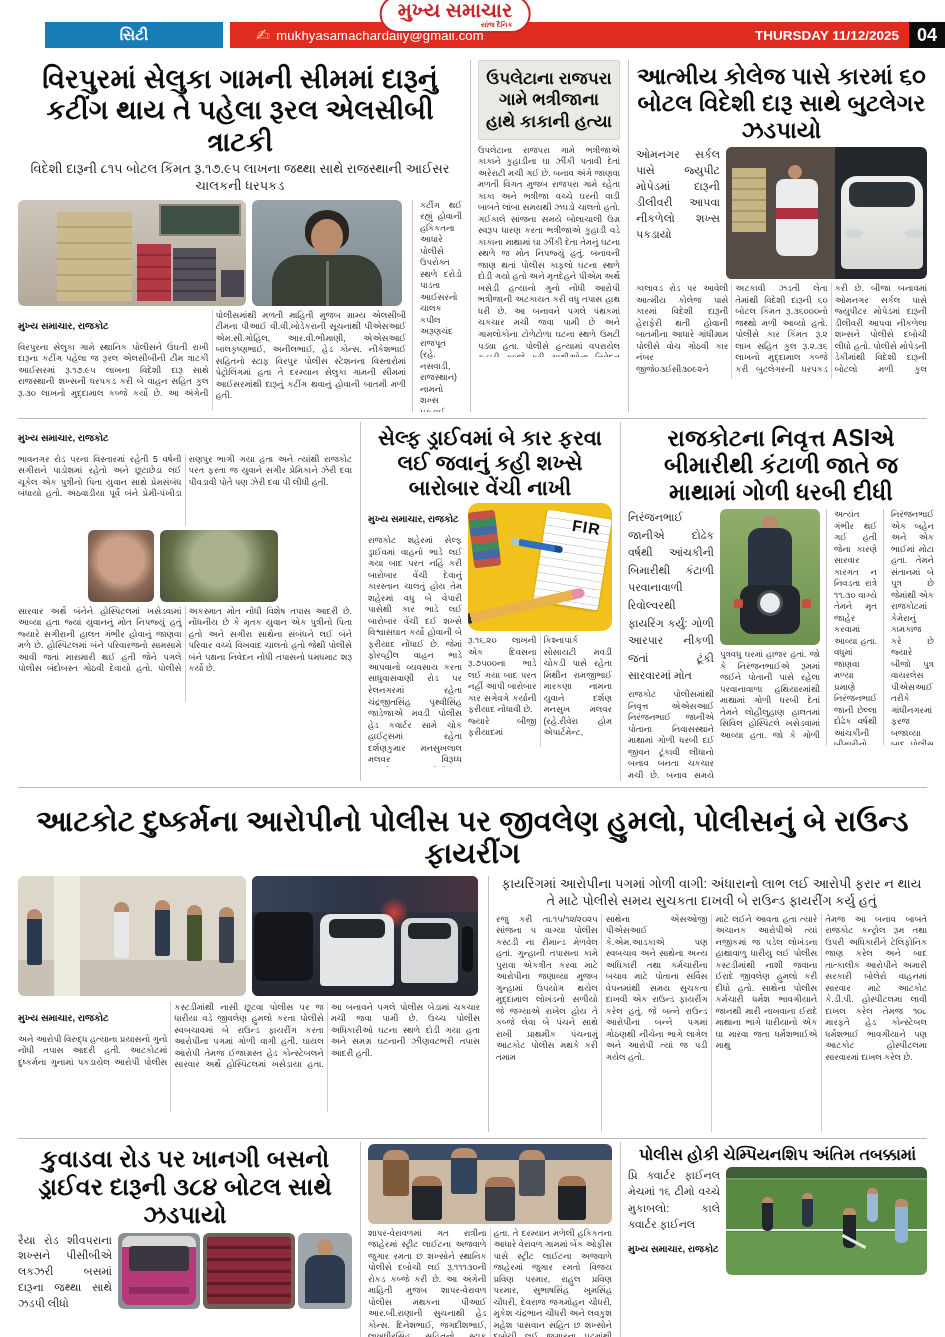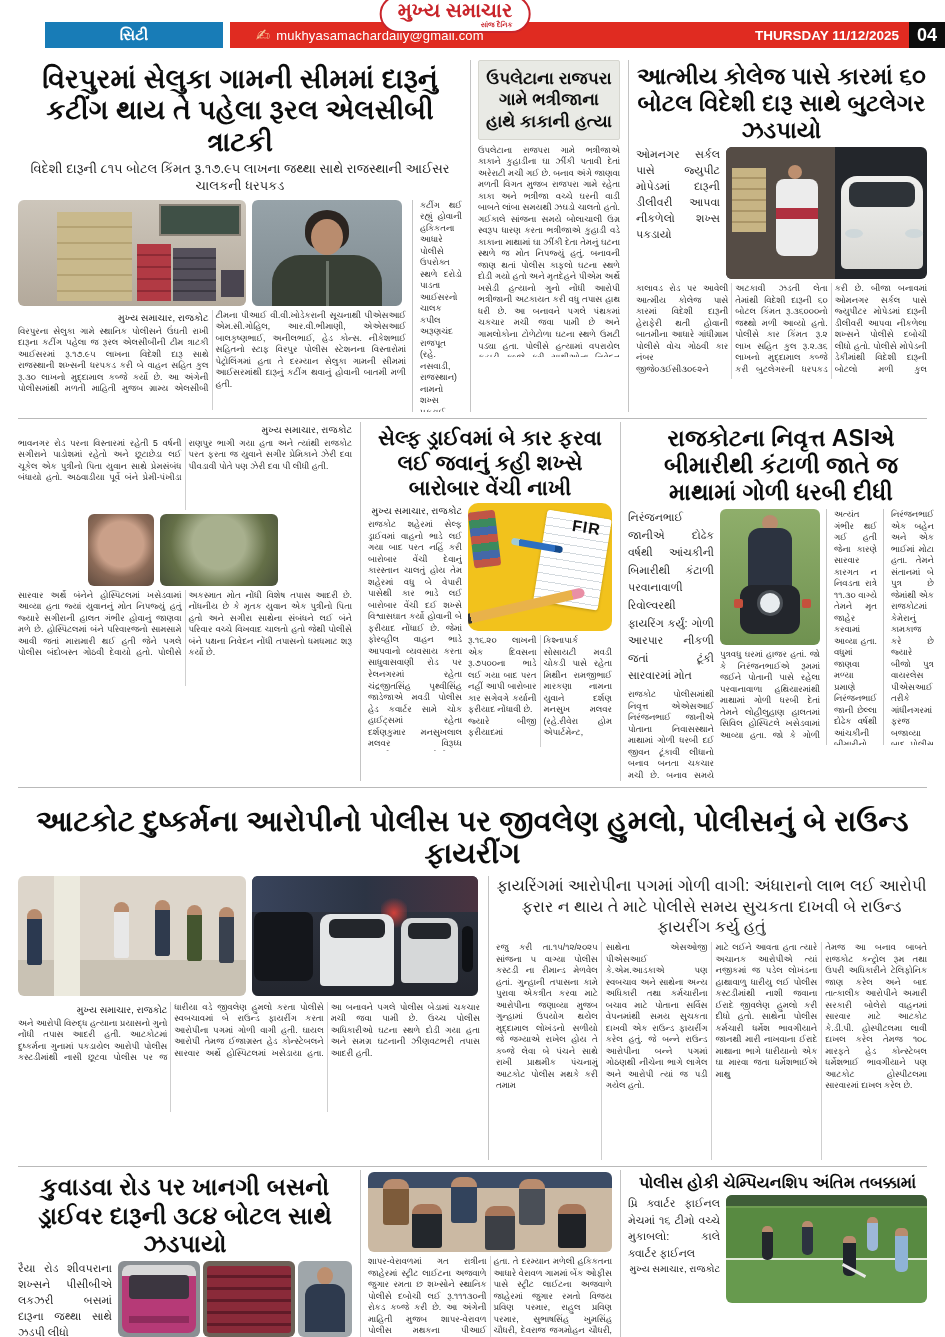--- a/index.html
+++ b/index.html
@@ -21,21 +21,21 @@
   .pageno{background:#0d0d0d;color:#fff;font-size:18px;font-weight:800;height:26px;width:36px;
         display:flex;align-items:center;justify-content:center}
   
   .content{padding:0 18px}
   .h-xl{font-size:27px;font-weight:800;line-height:1.16;text-align:center;color:#0d0d0d;margin:4px 0 3px}
   .h-lg{font-size:23px;font-weight:800;line-height:1.18;text-align:center;color:#0d0d0d;margin:3px 0}
   .h-md{font-size:21px;font-weight:800;line-height:1.2;text-align:center;color:#0d0d0d;margin:3px 0}
   .h-banner{font-size:29px;font-weight:800;line-height:1.1;text-align:center;color:#0d0d0d;margin:4px 0 6px}
   .sub{font-size:13px;line-height:1.3;text-align:center;color:#222;margin:1px 0 5px}
   .sub-sm{font-size:11px;line-height:1.45;color:#222;text-align:justify}
-  .by{font-size:9.5px;font-weight:400;text-align:right;margin:2px 0;color:#111}
+  .by{font-size:9.5px;font-weight:700;text-align:left;margin:10px 0;color:#111}
   .bt{font-size:8.6px;line-height:1.34;text-align:justify;color:#232323}
   .cols2{column-count:2;column-gap:7px;column-rule:1px solid #cfcfcf}
   .cols3{column-count:3;column-gap:7px;column-rule:1px solid #cfcfcf}
   .cols4{column-count:4;column-gap:8px;column-rule:1px solid #cfcfcf}
   .clip{overflow:hidden}
   
   .sec1{display:grid;grid-template-columns:444px 150px auto;column-gap:8px;padding-top:2px}
   .sec2,.sec4{display:grid;grid-template-columns:334px 252px auto;column-gap:8px;border-top:1px solid #b9b9b9;margin-top:6px;padding-top:3px}
   .sec3{border-top:1px solid #b9b9b9;margin-top:6px;padding-top:14px}
   .vr{border-left:1px solid #c4c4c4;padding-left:7px}
@@ -302,21 +302,21 @@
                 <i class="vh-w2"></i>
                 <i class="vh-p"></i>
             </div>
           </div>
           <div class="cols3 clip mt6" style="height:110px">
             <div class="by">મુખ્ય સમાચાર, રાજકોટ</div>
             <div class="bt">અને આરોપી વિરુદ્ધ હત્યાના પ્રયાસનો ગુનો નોંધી તપાસ આદરી હતી. આટકોટમાં દુષ્કર્મના ગુનામાં પકડાયેલ આરોપી પોલીસ કસ્ટડીમાંથી નાસી છૂટવા પોલીસ પર જ ધારીયા વડે જીવલેણ હુમલો કરતા પોલીસે સ્વબચાવમાં બે રાઉન્ડ ફાયરીંગ કરતા આરોપીના પગમાં ગોળી વાગી હતી. ઘાયલ આરોપી તેમજ ઈજાગ્રસ્ત હેડ કોન્સ્ટેબલને સારવાર અર્થે હોસ્પિટલમાં ખસેડાયા હતા. આ બનાવને પગલે પોલીસ બેડામાં ચકચાર મચી જવા પામી છે. ઉચ્ચ પોલીસ અધિકારીઓ ઘટના સ્થળે દોડી ગયા હતા અને સમગ્ર ઘટનાની ઝીણવટભરી તપાસ આદરી હતી.</div>
           </div>
         </div>
         <div class="vr">
-          <div class="sub" style="font-size:16px;margin:0 0 4px">ફાયરિંગમાં આરોપીના પગમાં ગોળી વાગી: અંધારાનો લાભ લઈ આરોપી ફરાર ન થાય તે માટે પોલીસે સમય સુચકતા દાખવી બે રાઉન્ડ ફાયરીંગ કર્યુ હતું</div>
+          <div class="sub" style="font-size:13px;margin:0 0 4px">ફાયરિંગમાં આરોપીના પગમાં ગોળી વાગી: અંધારાનો લાભ લઈ આરોપી ફરાર ન થાય તે માટે પોલીસે સમય સુચકતા દાખવી બે રાઉન્ડ ફાયરીંગ કર્યુ હતું</div>
           <div class="cols4 clip" style="height:218px">
             <div class="bt">રજુ કરી તા.૧૫/૧૨/૨૦૨૫ સાંજના ૫ વાગ્યા પોલીસ કસ્ટડી ના રીમાન્ડ મેળવેલ હતાં. ગુન્હાની તપાસના કામે પુરાવા એકત્રીત કરવા માટે આરોપીના જણાવ્યા મુજબ ગુન્હામાં ઉપયોગ થયેલ મુદ્દામાલ લોખંડનો સળીયો જે જગ્યાએ રાખેલ હોય તે કબ્જે લેવા બે પંચને સાથે રાખી પ્રાથમીક પંચનામું આટકોટ પોલીસ મથકે કરી તમામ</div>
             <div class="bt">સાથેના એસઓજી પીએસઆઈ કે.એમ.આડકાએ પણ સ્વબચાવ અને સાથેના અન્ય અધિકારી તથા કર્મચારીના બચાવ માટે પોતાના સર્વિસ વેપનમાંથી સમય સુચકતા દાખવી એક રાઉન્ડ ફાયરીંગ કરેલ હતું. જે બન્ને રાઉન્ડ આરોપીના બન્ને પગમાં ગોઠણથી નીચેના ભાગે લાગેલ અને આરોપી ત્યાં જ પડી ગયેલ હતો.</div>
             <div class="bt">માટે લઈને આવતા હતા ત્યારે અચાનક આરોપીએ ત્યાં નજીકમાં જ પડેલ લોખંડના હાથાવાળુ ધારીયુ લઈ પોલીસ કસ્ટડીમાંથી નાશી જવાના ઈરાદે જીવલેણ હુમલો કરી દીધો હતો. સાથેના પોલીસ કર્મચારી ધર્મેશ ભાવગીયાને જાનથી મારી નાખવાના ઈરાદે માથાના ભાગે ધારીયાનો એક ઘા મારવા જતા ધર્મેશભાઈએ માથુ</div>
             <div class="bt">તેમજ આ બનાવ બાબતે રાજકોટ કન્ટ્રોલ રૂમ તથા ઉપરી અધિકારીને ટેલિફોનિક જાણ કરેલ અને બાદ તાત્કાલીક આરોપીને અમારી સરકારી બોલેરો વાહનમાં સારવાર માટે આટકોટ કે.ડી.પી. હોસ્પીટલમા લાવી દાખલ કરેલ તેમજ ૧૦૮ મારફતે હેડ કોન્સ્ટેબલ ધર્મેશભાઈ ભાવગીયાને પણ આટકોટ હોસ્પીટલમા સારવારમાં દાખલ કરેલ છે.</div>
           </div>
         </div>
       </div>
     </div>
 

